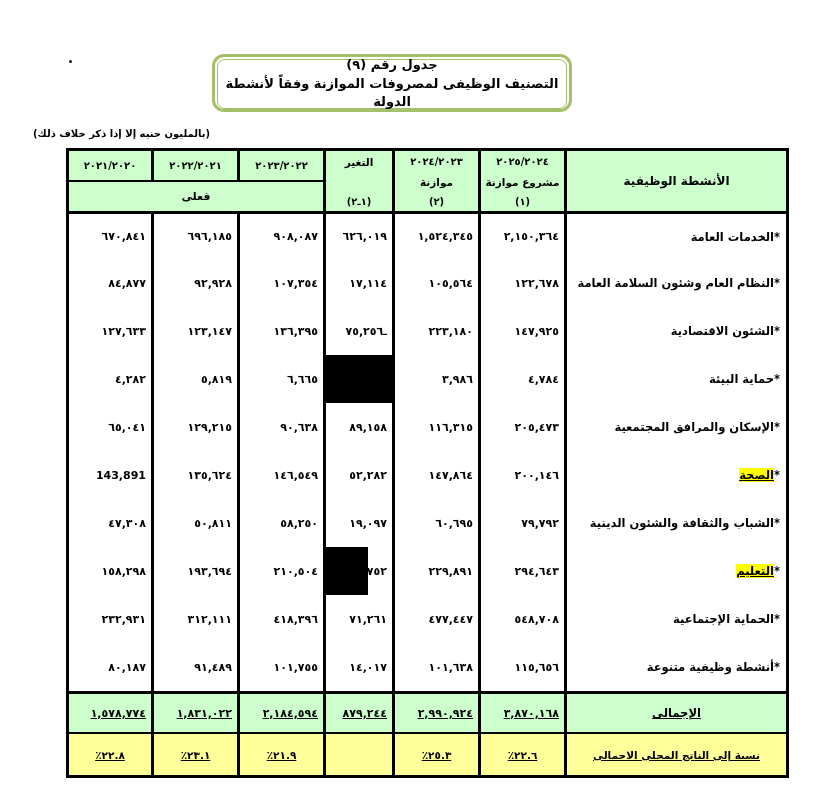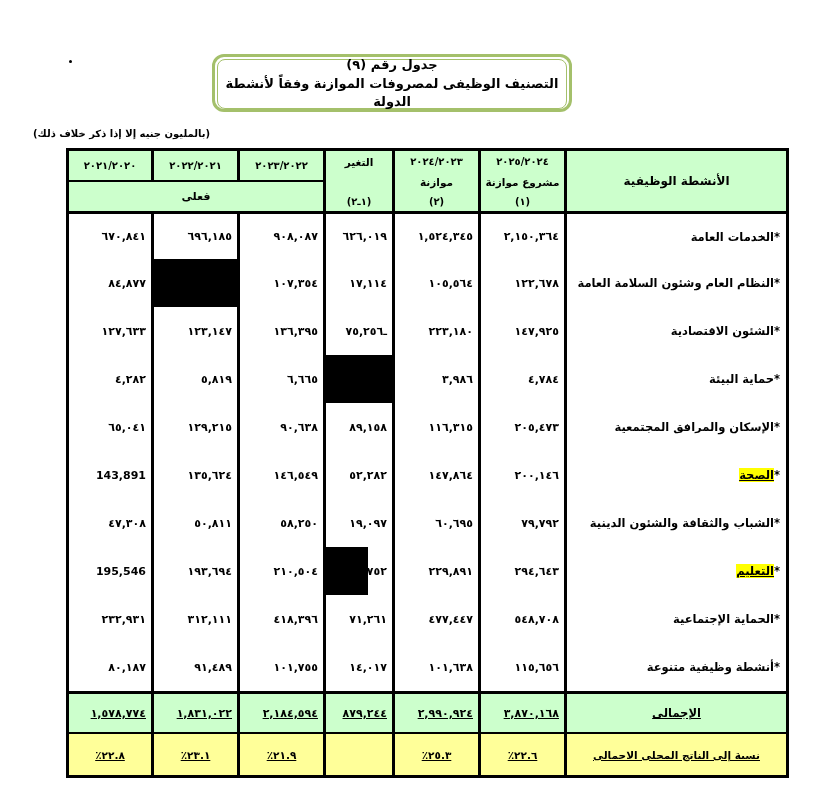--- a/index.html
+++ b/index.html
@@ -98,20 +98,21 @@
     <div class="cell vc num bt3" style="grid-area: 3 / 6;">٦٩٦,١٨٥</div>
     <div class="cell vc num bt3" style="grid-area: 3 / 7;">٦٧٠,٨٤١</div>
     <div class="cell lc" style="grid-area: 4 / 1;">
       <span>* </span>
       <span>النظام العام وشئون السلامة العامة</span>
     </div>
     <div class="cell vc num" style="grid-area: 4 / 2;">١٢٢,٦٧٨</div>
     <div class="cell vc num" style="grid-area: 4 / 3;">١٠٥,٥٦٤</div>
     <div class="cell vc num" style="grid-area: 4 / 4;">١٧,١١٤</div>
     <div class="cell vc num" style="grid-area: 4 / 5;">١٠٧,٣٥٤</div>
+    <div class="cell vc num" style="grid-area: 4 / 6;">٩٢,٩٢٨</div>
     <div class="cell vc num" style="grid-area: 4 / 7;">٨٤,٨٧٧</div>
     <div class="cell lc" style="grid-area: 5 / 1;">
       <span>* </span>
       <span>الشئون الاقتصادية</span>
     </div>
     <div class="cell vc num" style="grid-area: 5 / 2;">١٤٧,٩٢٥</div>
     <div class="cell vc num" style="grid-area: 5 / 3;">٢٢٣,١٨٠</div>
     <div class="cell vc num" style="grid-area: 5 / 4;">٧٥,٢٥٦ـ</div>
     <div class="cell vc num" style="grid-area: 5 / 5;">١٣٦,٣٩٥</div>
     <div class="cell vc num" style="grid-area: 5 / 6;">١٢٣,١٤٧</div>
@@ -157,21 +158,21 @@
     <div class="cell vc num" style="grid-area: 9 / 7;">٤٧,٣٠٨</div>
     <div class="cell lc" style="grid-area: 10 / 1;">
       <span>* </span>
       <span class="hl">التعليم</span>
     </div>
     <div class="cell vc num" style="grid-area: 10 / 2; padding-left: 12px;">٢٩٤,٦٤٣</div>
     <div class="cell vc num" style="grid-area: 10 / 3;">٢٢٩,٨٩١</div>
     <div class="cell vc num" style="grid-area: 10 / 4; margin-left: 42px;">٦٤,٧٥٢</div>
     <div class="cell vc num" style="grid-area: 10 / 5;">٢١٠,٥٠٤</div>
     <div class="cell vc num" style="grid-area: 10 / 6;">١٩٣,٦٩٤</div>
-    <div class="cell vc num" style="grid-area: 10 / 7;">195,546</div>
+    <div class="cell vc num" style="grid-area: 10 / 7;">١٥٨,٢٩٨</div>
     <div class="cell lc" style="grid-area: 11 / 1;">
       <span>* </span>
       <span>الحماية الإجتماعية</span>
     </div>
     <div class="cell vc num" style="grid-area: 11 / 2;">٥٤٨,٧٠٨</div>
     <div class="cell vc num" style="grid-area: 11 / 3; padding-left: 28px;">٤٧٧,٤٤٧</div>
     <div class="cell vc num" style="grid-area: 11 / 4;">٧١,٢٦١</div>
     <div class="cell vc num" style="grid-area: 11 / 5;">٤١٨,٣٩٦</div>
     <div class="cell vc num" style="grid-area: 11 / 6;">٣١٢,١١١</div>
     <div class="cell vc num" style="grid-area: 11 / 7;">٢٣٢,٩٣١</div>

